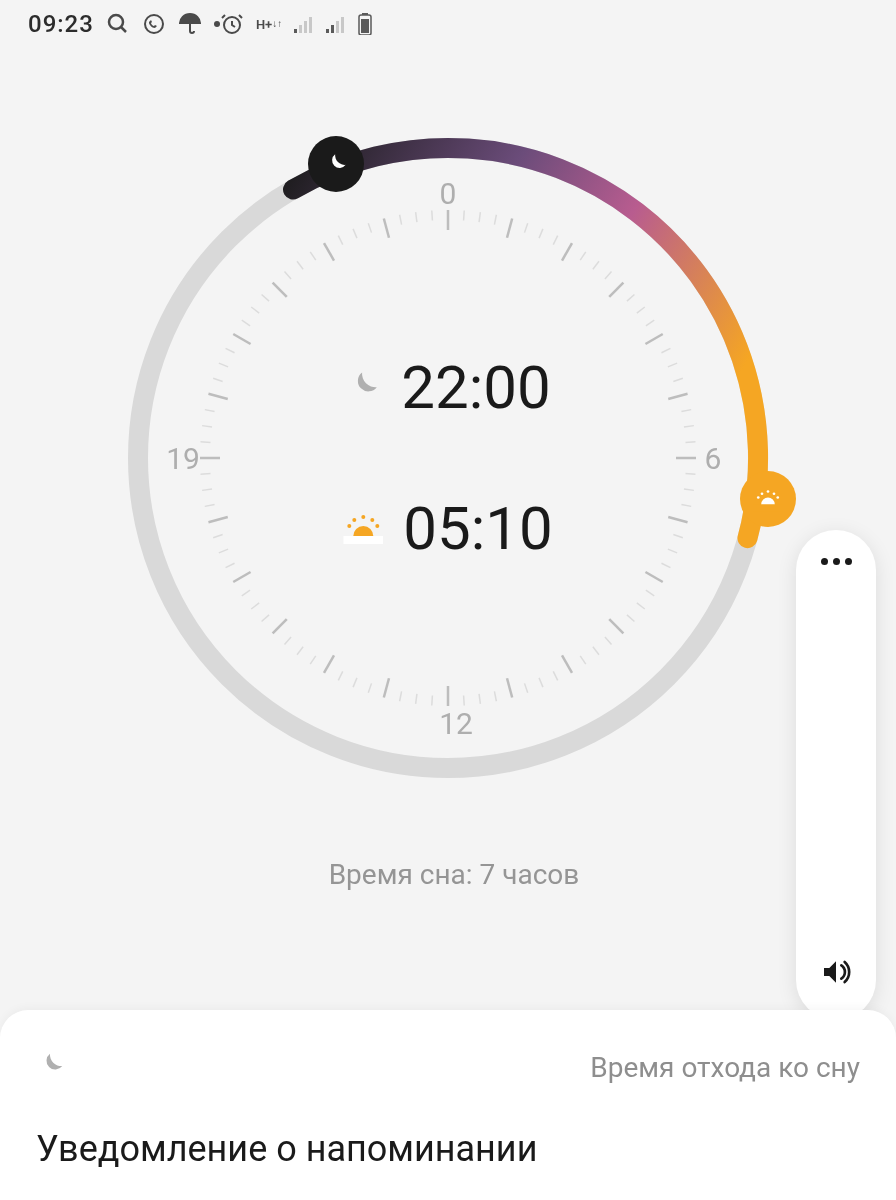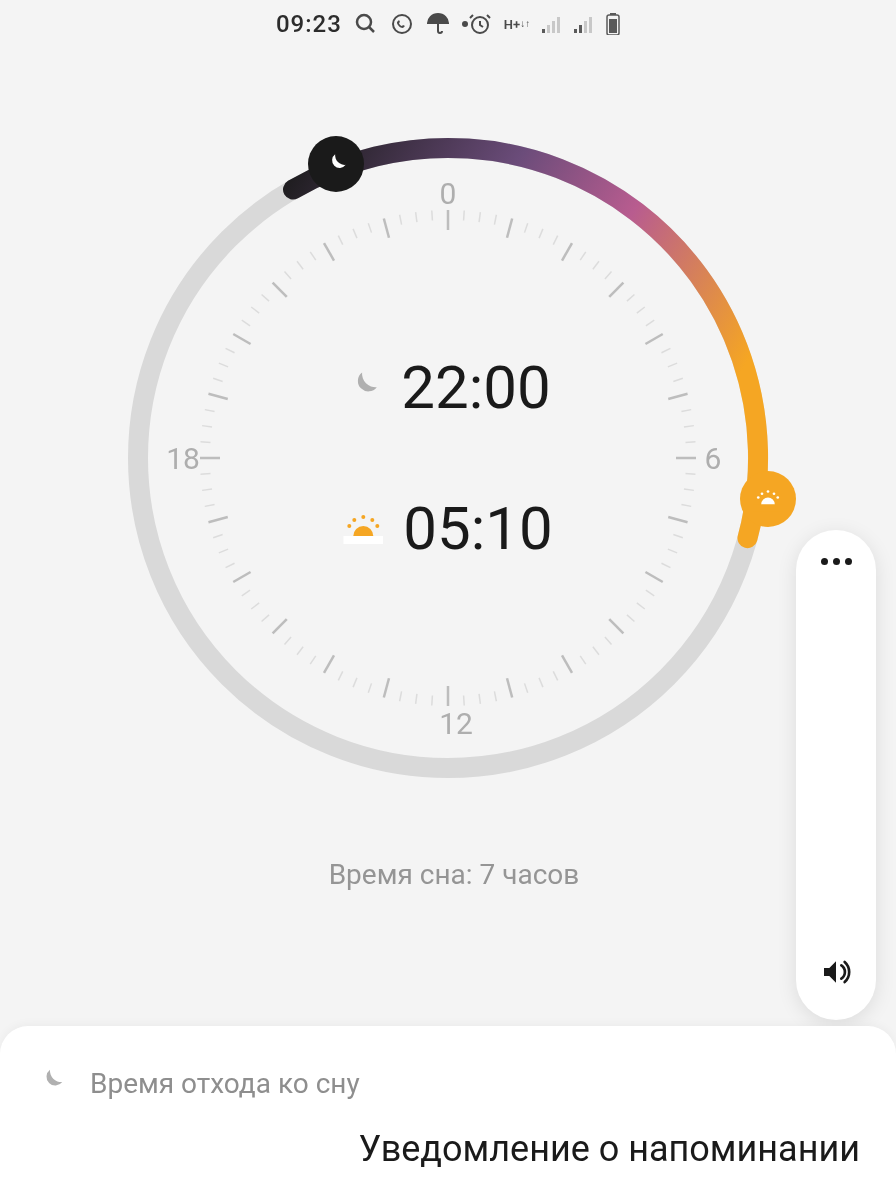--- a/index.html
+++ b/index.html
@@ -9,23 +9,23 @@
     background: #f4f4f4;
     font-family: -apple-system, BlinkMacSystemFont, "Segoe UI", Roboto, sans-serif;
     overflow: hidden;
     position: relative;
   }
 
   
   .status-bar {
     height: 48px;
     display: flex;
-    justify-content: center;
-    align-items: center;
-    padding: 0 20px;
+    justify-content: flex-start;
+    align-items: center;
+    padding: 0 28px;
     color: #2c2c2c;
   }
   .status-left, .status-right {
     display: flex;
     align-items: center;
     gap: 12px;
   }
   .status-time {
     font-size: 24px;
     font-weight: 500;
@@ -149,32 +149,32 @@
     bottom: 0;
     left: 0; right: 0;
     background: #fff;
     border-radius: 28px 28px 0 0;
     padding: 40px 36px 30px;
     box-shadow: 0 -2px 10px rgba(0,0,0,0.04);
   }
   .card-header {
     display: flex;
     align-items: center;
-    gap: 24px;
-    margin-bottom: 28px;
+    gap: 16px;
+    margin-bottom: 44px;
+    justify-content: space-between;
   }
   .card-header-text {
     font-size: 28px;
     color: #8e8e8e;
   }
   .card-title {
     font-size: 36px;
     color: #1a1a1a;
     font-weight: 400;
-    text-align: right;
   }
 </style>
 </head>
 <body>
 
 <div class="status-bar">
   <div class="status-left">
     <span class="status-time">09:23</span>
     <span class="status-icon">
       <svg width="24" height="24" viewBox="0 0 24 24" fill="none" stroke="currentColor" stroke-width="2.5">
@@ -353,21 +353,21 @@
         <line x1="275.8128768145749" y1="100.45039508031107" x2="280.9892577166253" y2="119.76891160609242" stroke="#bdbdbd" stroke-width="2.5"></line>
         <line x1="291.6176001400001" y1="96.76525045999887" x2="293.5685033601614" y2="106.57310326403118" stroke="#dcdcdc" stroke-width="1.5"></line>
         <line x1="307.6295043294272" y1="94.12167437929503" x2="308.9347662516277" y2="104.03612299303313" stroke="#dcdcdc" stroke-width="1.5"></line>
         <line x1="323.7800239509246" y1="92.53098703682633" x2="324.43405524322606" y2="102.50957626921237" stroke="#dcdcdc" stroke-width="1.5"></line>
       </g>
   </svg>
 
   <div class="dial-num dial-0">0</div>
   <div class="dial-num dial-6">6</div>
   <div class="dial-num dial-12">12</div>
-  <div class="dial-num dial-18">18</div>
+  <div class="dial-num dial-18">19</div>
 
   <div class="center-times">
     <div class="time-row">
       <span class="moon-gray">
         <svg width="36" height="36" viewBox="0 0 24 24" fill="currentColor">
             <path d="M21 12.8A9 9 0 0 1 11.2 3 7 7 0 1 0 21 12.8z"></path>
           </svg>
       </span>
       <span class="time-val">22:00</span>
     </div>

